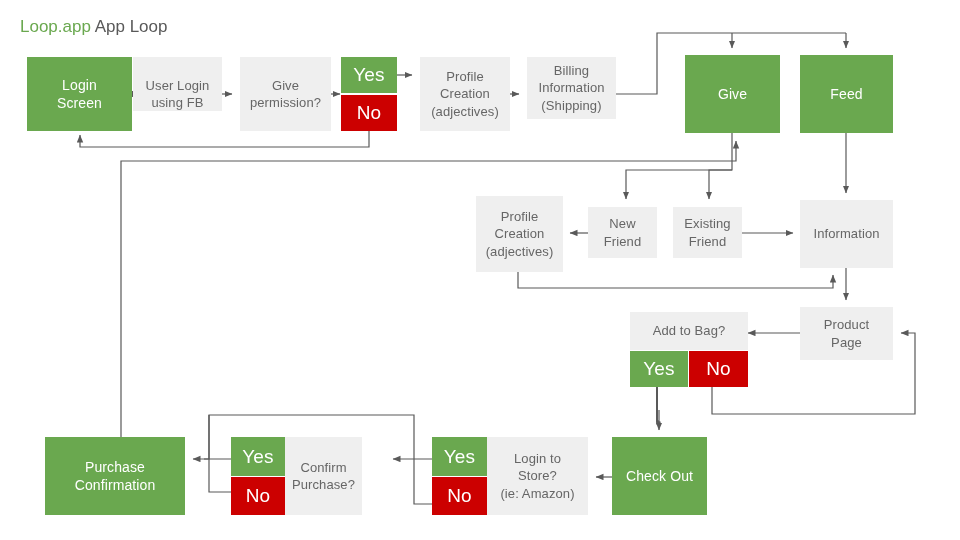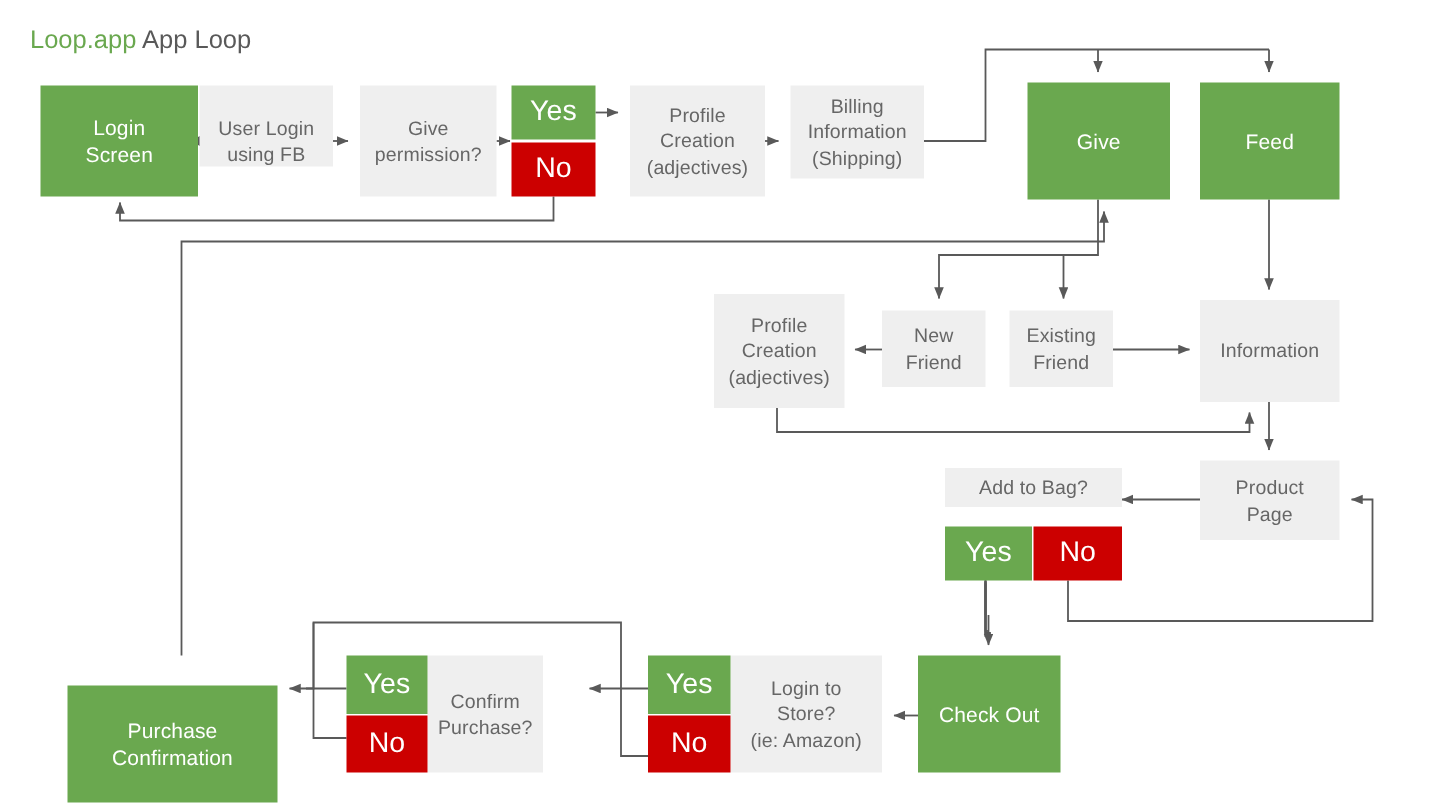--- a/index.html
+++ b/index.html
@@ -205,21 +205,21 @@
 
   <div class="node grey" style="left:800px; top:200px; width:93px; height:68px;">
       <span class="node-text">Information</span>
     </div>
 
   <div class="node grey" style="left:800px; top:307px; width:93px; height:53px;">
       <span class="node-text">Product
 Page</span>
     </div>
 
-  <div class="node grey" style="left:630px; top:312px; width:118px; height:26px;">
+  <div class="node grey" style="left:630px; top:312px; width:118px; height:38px;">
       <span class="node-text">Add to Bag?</span>
     </div>
   <div class="node green yn" style="left:630px; top:351px; width:58px; height:36px;">
       <span class="node-text">Yes</span>
     </div>
   <div class="node red yn" style="left:689px; top:351px; width:59px; height:36px;">
       <span class="node-text">No</span>
     </div>
 
   <div class="node green big" style="left:612px; top:437px; width:95px; height:78px;">
@@ -242,18 +242,18 @@
       <span class="node-text">Confirm
 Purchase?</span>
     </div>
   <div class="node green yn" style="left:231px; top:437px; width:54px; height:39px;">
       <span class="node-text">Yes</span>
     </div>
   <div class="node red yn" style="left:231px; top:477px; width:54px; height:38px;">
       <span class="node-text">No</span>
     </div>
 
-  <div class="node green big" style="left:45px; top:437px; width:140px; height:78px;margin-top:20px;">
+  <div class="node green big" style="left:45px; top:437px; width:140px; height:78px;">
       <span class="node-text">Purchase
 Confirmation</span>
     </div>
 
 </div>
 
 </body></html>

